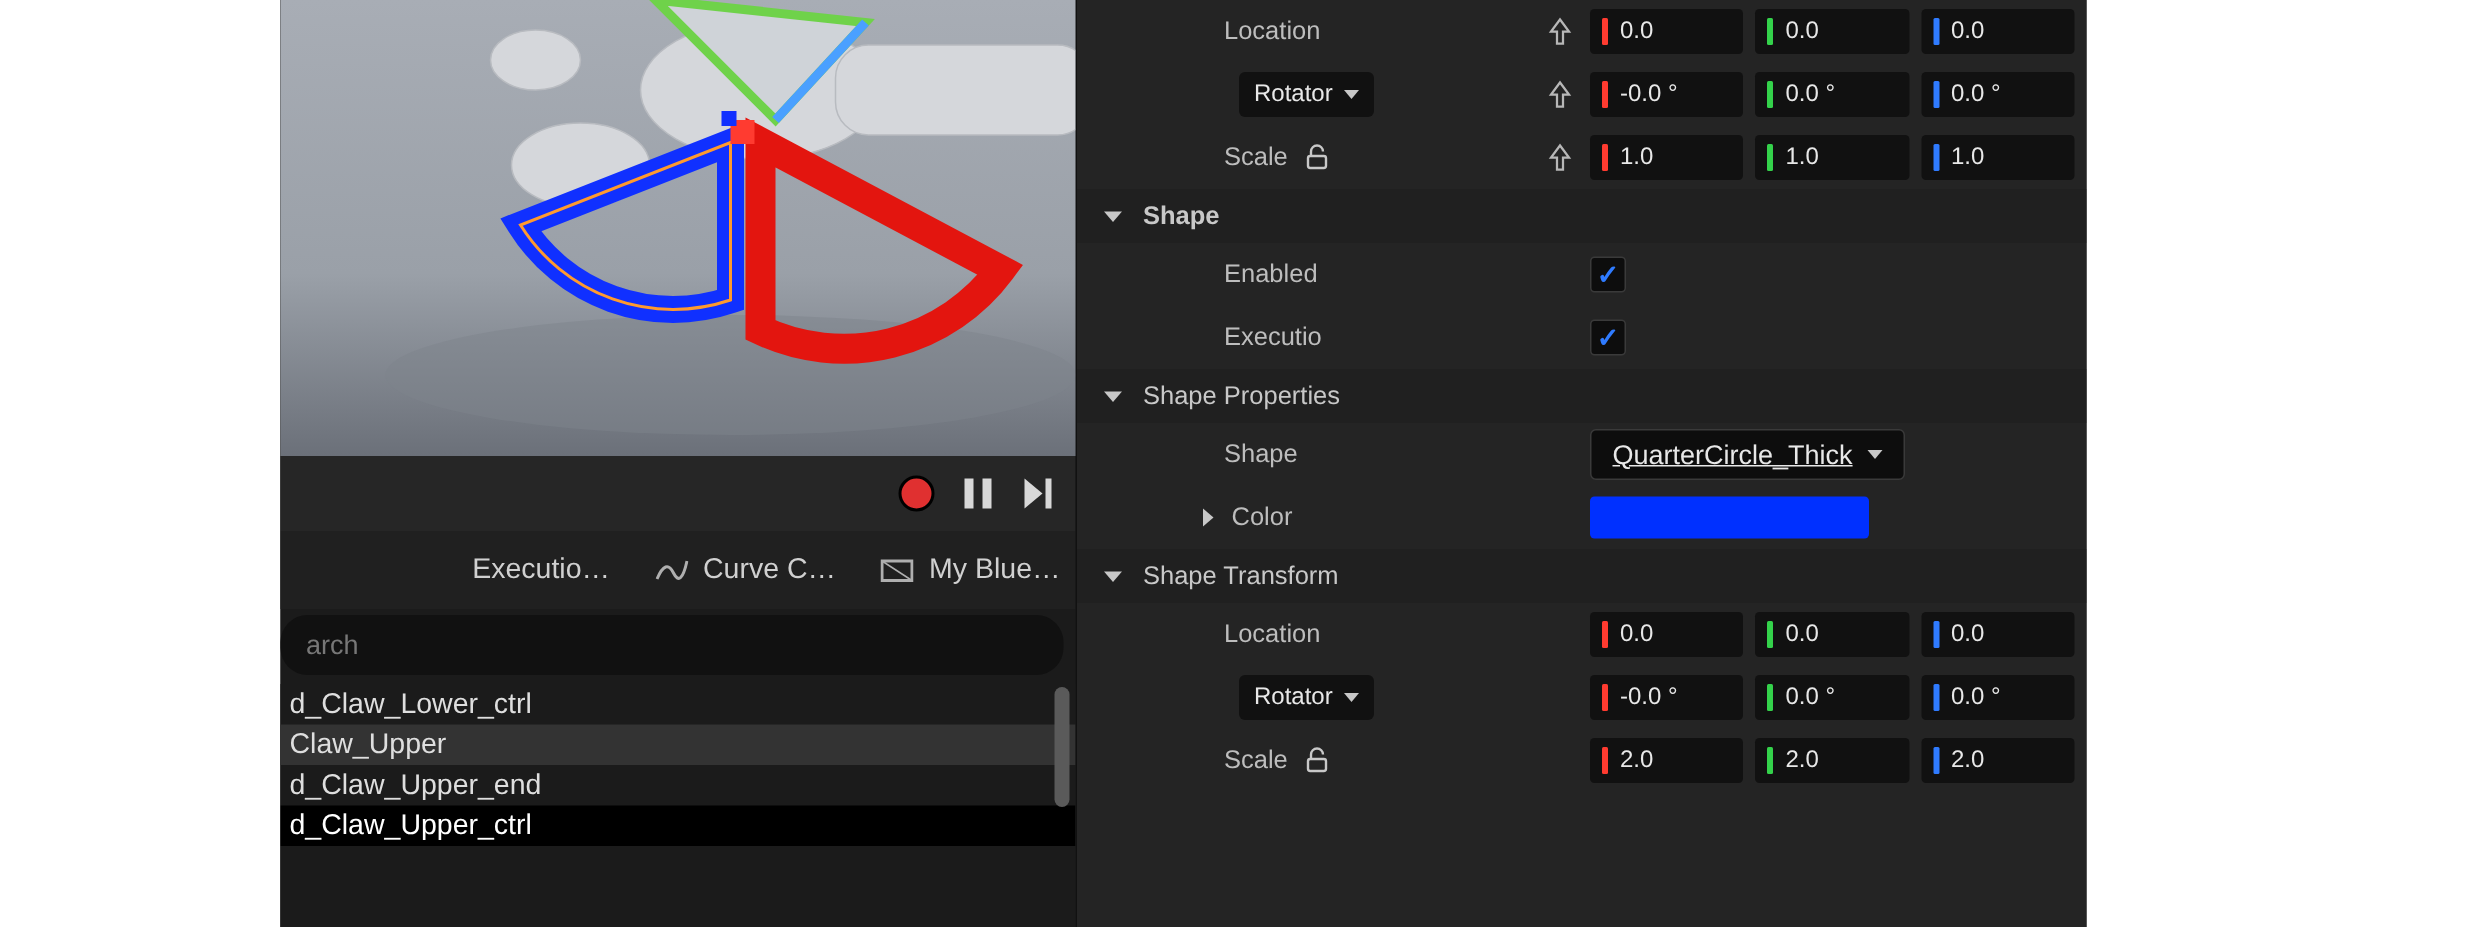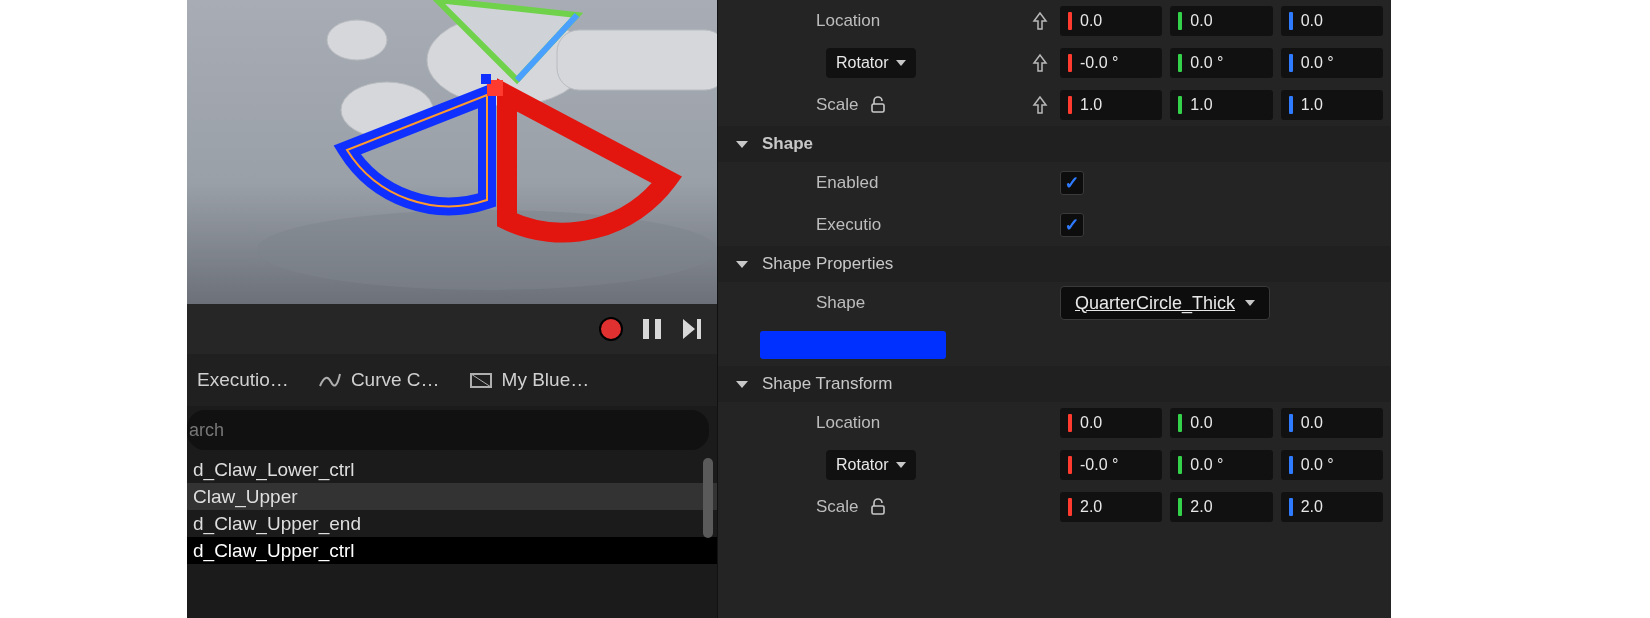--- a/index.html
+++ b/index.html
@@ -51,33 +51,34 @@
   }
   .play-icon svg, .pause-icon svg { display:block; }
   .tabbar {
     height: 52px;
     background: #202020;
     display: flex;
     align-items: center;
     gap: 30px;
     padding: 0 10px;
     font-size: 19px;
+    justify-content: flex-end;
   }
   .tab {
     display:flex;align-items:center;gap:10px;
     color:#d0d0d0;
   }
   .tab-icon { width:22px;height:22px;display:inline-flex;align-items:center;justify-content:center;opacity:.85;}
   .searchbar {
     height: 40px;
     margin: 4px 8px 6px 0;
     background:#111;
     border-radius: 18px;
     display:flex;align-items:center;
-    padding:0 2px;
+    padding:0 17px;
     color:#777;font-size:18px;
   }
   .list {
     flex:1;
     position:relative;
     background:#1b1b1b;
     overflow:hidden;
   }
   .list-row {
     height: 27px;
@@ -374,20 +375,24 @@
     <div class="prop-grid">
       <div class="prop-label">
           <span>Shape</span>
         </div>
       <div class="prop-value">
         <div class="shape-dd">
           <span>QuarterCircle_Thick</span>
           <span class="chev-down"></span>
         </div>
       </div>
+      <div class="prop-label color">
+        <span class="tri right"></span>
+        <span>Color</span>
+      </div>
       <div class="prop-value">
         <div class="color-swatch" style="background:#0030ff"></div>
       </div>
     </div>
 
     <div class="section-head">
       <span class="tri down"></span>
       <span>Shape Transform</span>
     </div>
     <div class="prop-grid">

